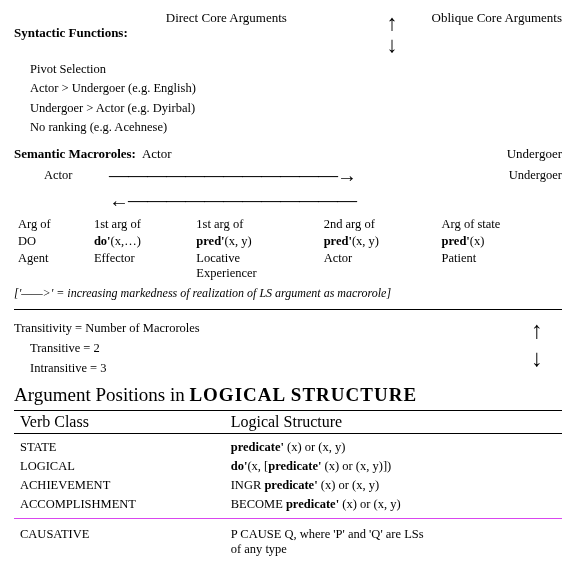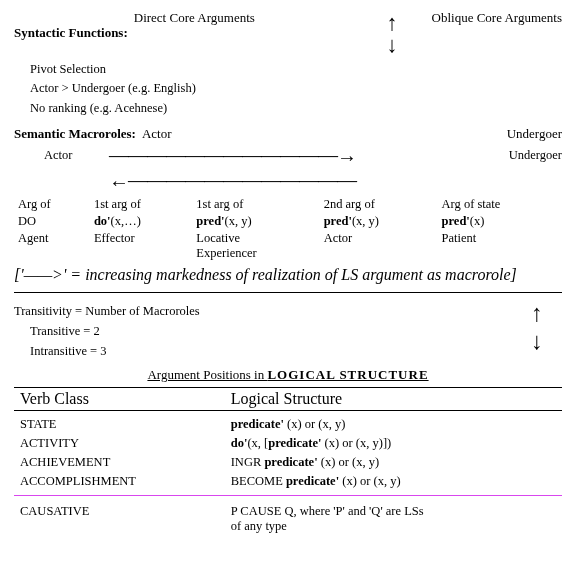--- a/index.html
+++ b/index.html
@@ -25,20 +25,21 @@
       margin-right: 6px;
       white-space: nowrap;
     }
     .syntactic-cols {
       display: flex;
       width: 100%;
       position: relative;
     }
     .direct-col {
       flex: 1;
+      margin-left: 32px;
     }
     .arrow-col {
       width: 60px;
       display: flex;
       flex-direction: column;
       align-items: center;
     }
     .oblique-col {
       flex: 0 0 140px;
       text-align: right;
@@ -83,21 +84,21 @@
       font-size: 12.5px;
     }
     .arg-table td {
       padding: 1px 4px;
       vertical-align: top;
     }
     .bold { font-weight: bold; }
 
     
     .ls-note {
-      font-size: 16px;
+      font-size: 12px;
       margin: 3px 0;
       font-style: italic;
     }
 
     
     .transitivity-section {
       display: flex;
       align-items: flex-start;
       margin: 8px 0 4px 0;
     }
@@ -105,24 +106,22 @@
     .transitivity-arrow {
       width: 50px;
       display: flex;
       flex-direction: column;
       align-items: center;
       font-size: 22px;
     }
 
     
     .ls-heading {
-      text-align: center;
-      font-size: 13px;
+      font-size: 19px;
       margin: 6px 0 4px 0;
-      text-decoration: underline;
     }
     .ls-heading .bold-upper {
       font-weight: bold;
       letter-spacing: 1px;
     }
 
     
     .ls-table {
       width: 100%;
       border-collapse: collapse;
@@ -172,20 +171,21 @@
       </div>
       <div class="oblique-col">
         <span>Oblique Core Arguments</span>
       </div>
     </div>
   </div>
 
   <div class="pivot-block" style="padding-left: 16px; line-height: 1.55;">
     <div>Pivot Selection</div>
     <div>Actor &gt; Undergoer   (e.g. English)</div>
+    <div>Undergoer &gt; Actor   (e.g. Dyirbal)</div>
     <div>No ranking             (e.g. Acehnese)</div>
   </div>
 </div>
 
 <div class="section">
   <div class="semantic-header">
     <span class="semantic-label">Semantic Macroroles:</span>
     <div class="semantic-roles">
       <span class="role-actor">Actor</span>
       <span class="role-undergoer">Undergoer</span>
@@ -261,21 +261,21 @@
       <th>Verb Class</th>
       <th>Logical Structure</th>
     </tr>
   </thead>
   <tbody>
     <tr class="first-data">
       <td>STATE</td>
       <td><span class="bold">predicate'</span> (x) or (x, y)</td>
     </tr>
     <tr>
-      <td>ACTIVITY</td>
+      <td>LOGICAL</td>
       <td><span class="bold">do'</span>(x, [<span class="bold">predicate'</span> (x) or (x, y)])</td>
     </tr>
     <tr>
       <td>ACHIEVEMENT</td>
       <td>INGR <span class="bold">predicate'</span> (x) or (x, y)</td>
     </tr>
     <tr class="bottom-border">
       <td>ACCOMPLISHMENT</td>
       <td>BECOME <span class="bold">predicate'</span> (x) or (x, y)</td>
     </tr>

